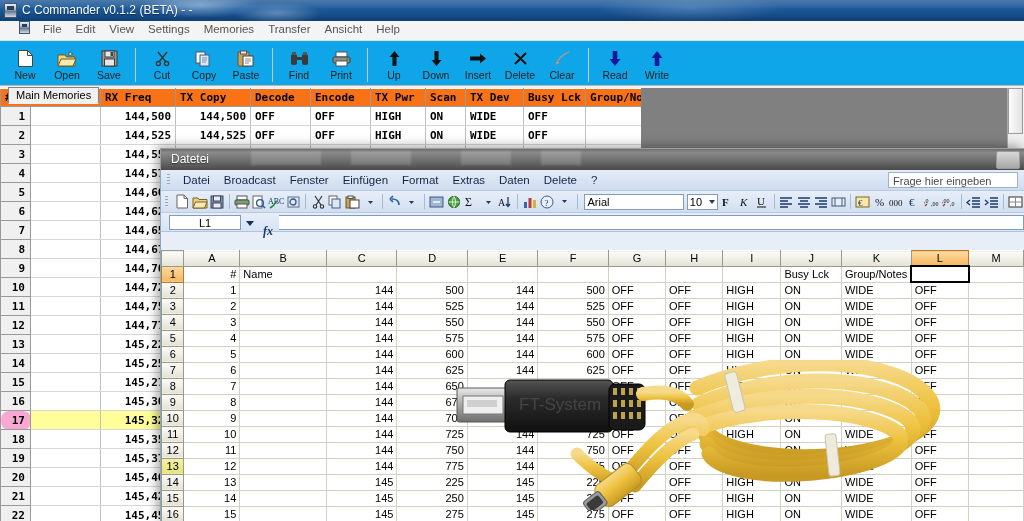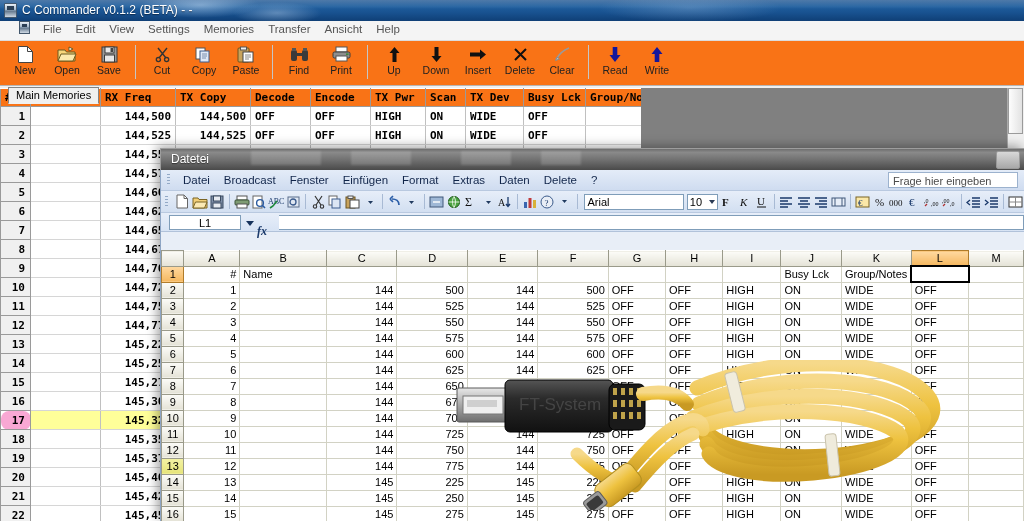--- a/index.html
+++ b/index.html
@@ -46,22 +46,22 @@
   .menu-ico{
     width:11px;height:13px;margin:0 6px 0 3px;
     background:linear-gradient(to bottom,#e8eef5 0%,#9fb4c8 48%,#5d7288 52%,#cfd9e4 100%);
     border:1px solid #43576c;box-sizing:border-box;position:relative;
   }
   .menu-ico:after{content:"";position:absolute;left:2px;top:2px;width:5px;height:3px;background:#2b3f55;}
   .menu-item{padding:2px 7px;color:#555;font-size:11.5px;cursor:default;}
 
   
   .toolbar{
-    height:42px;background:#f97316;border-bottom:1px solid #b6b6b6;
-    display:flex;align-items:flex-start;padding-left:4px;padding-top:2px;
+    height:42px;background:#0ea5e9;border-bottom:1px solid #b6b6b6;
+    display:flex;align-items:center;padding-left:4px;padding-top:2px;
   }
   .tb-btn{
     width:auto;min-width:32px;padding:1px 5px 0 5px;display:flex;flex-direction:column;
     align-items:center;cursor:default;
   }
   .tb-ico{height:20px;display:flex;align-items:center;justify-content:center;}
   .tb-ico svg{display:block;}
   .tb-lab{font-size:10.5px;color:#222;margin-top:0px;white-space:nowrap;}
   .tb-sep{width:1px;height:34px;background:#c6c6c6;margin:2px 5px 0 5px;}
 
@@ -158,21 +158,21 @@
     height:18px;background:linear-gradient(to bottom,#e7eef9,#d7e3f4);display:flex;align-items:center;
     border-bottom:1px solid #b1c2da;
   }
   .namebox{
     width:72px;height:15px;background:#fff;border:1px solid #7f9db9;margin-left:8px;
     font-size:11px;text-align:center;line-height:14px;box-sizing:border-box;
   }
   .namebox-arrow{width:16px;height:15px;position:relative;}
   .namebox-arrow:after{content:"";position:absolute;left:5px;top:6px;width:0;height:0;
     border-left:4px solid transparent;border-right:4px solid transparent;border-top:5px solid #16325c;}
-  .fx{width:22px;text-align:left;font-style:italic;font-family:"Liberation Serif",serif;
+  .fx{width:22px;text-align:center;font-style:italic;font-family:"Liberation Serif",serif;
     font-size:12px;color:#1b3a6b;font-weight:bold;margin-top:18px;}
   .formula-input{flex:1;height:15px;background:#fff;border:1px solid #7f9db9;
     border-left:none;box-sizing:border-box;}
 
   
   .sheetwrap{position:absolute;left:0;top:80px;right:0;bottom:0;overflow:hidden;background:#fff;}
   .sheet{border-collapse:collapse;table-layout:fixed;font-size:11px;
     font-family:"Liberation Sans",sans-serif;}
   .sheet th.colhead{
     height:14px;background:linear-gradient(to bottom,#fcfcf8,#e4e2d6);

